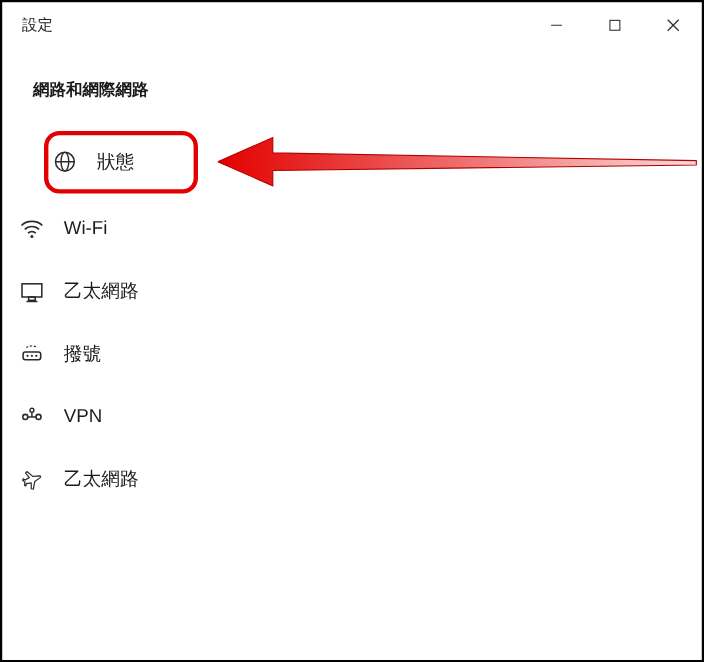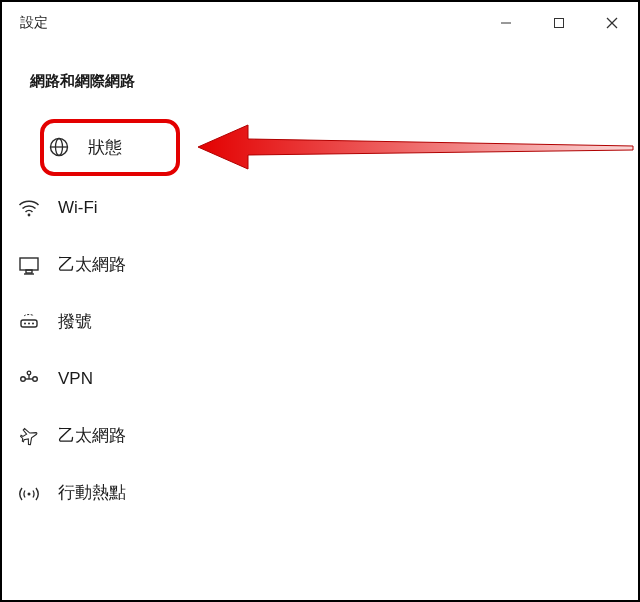--- a/index.html
+++ b/index.html
@@ -210,27 +210,15 @@
 
     <div class="menu-item">
       <div class="item-icon">
         <svg width="22" height="22" viewBox="0 0 22 22">
             <path d="M20 11 L13 9 L9 2 L7 3 L9 9 L4 10 L2.5 8 L1.5 9 L3 12 L1.5 15 L2.5 16 L4 14 L9 15 L7 21 L9 22 L13 15 L20 13 C21 12.5 21 11.5 20 11 Z" transform="rotate(-20 11 11) scale(0.85) translate(2 1)" fill="none" stroke="#2b2b2b" stroke-width="1.3"></path>
           </svg>
       </div>
       <div class="item-label">乙太網路</div>
     </div>
 
-    <div class="menu-item">
-      <div class="item-icon">
-        <svg width="22" height="22" viewBox="0 0 22 22">
-            <path d="M4 6 C1 10 1 14 4 18" fill="none" stroke="#2b2b2b" stroke-width="1.4"></path>
-            <path d="M18 6 C21 10 21 14 18 18" fill="none" stroke="#2b2b2b" stroke-width="1.4"></path>
-            <path d="M7 8.5 C5.5 11 5.5 13 7 15.5" fill="none" stroke="#2b2b2b" stroke-width="1.3"></path>
-            <path d="M15 8.5 C16.5 11 16.5 13 15 15.5" fill="none" stroke="#2b2b2b" stroke-width="1.3"></path>
-            <circle cx="11" cy="12" r="1.5" fill="#2b2b2b"></circle>
-          </svg>
-      </div>
-      <div class="item-label">行動熱點</div>
-    </div>
 
   </div>
 </div>
 
 </body></html>

